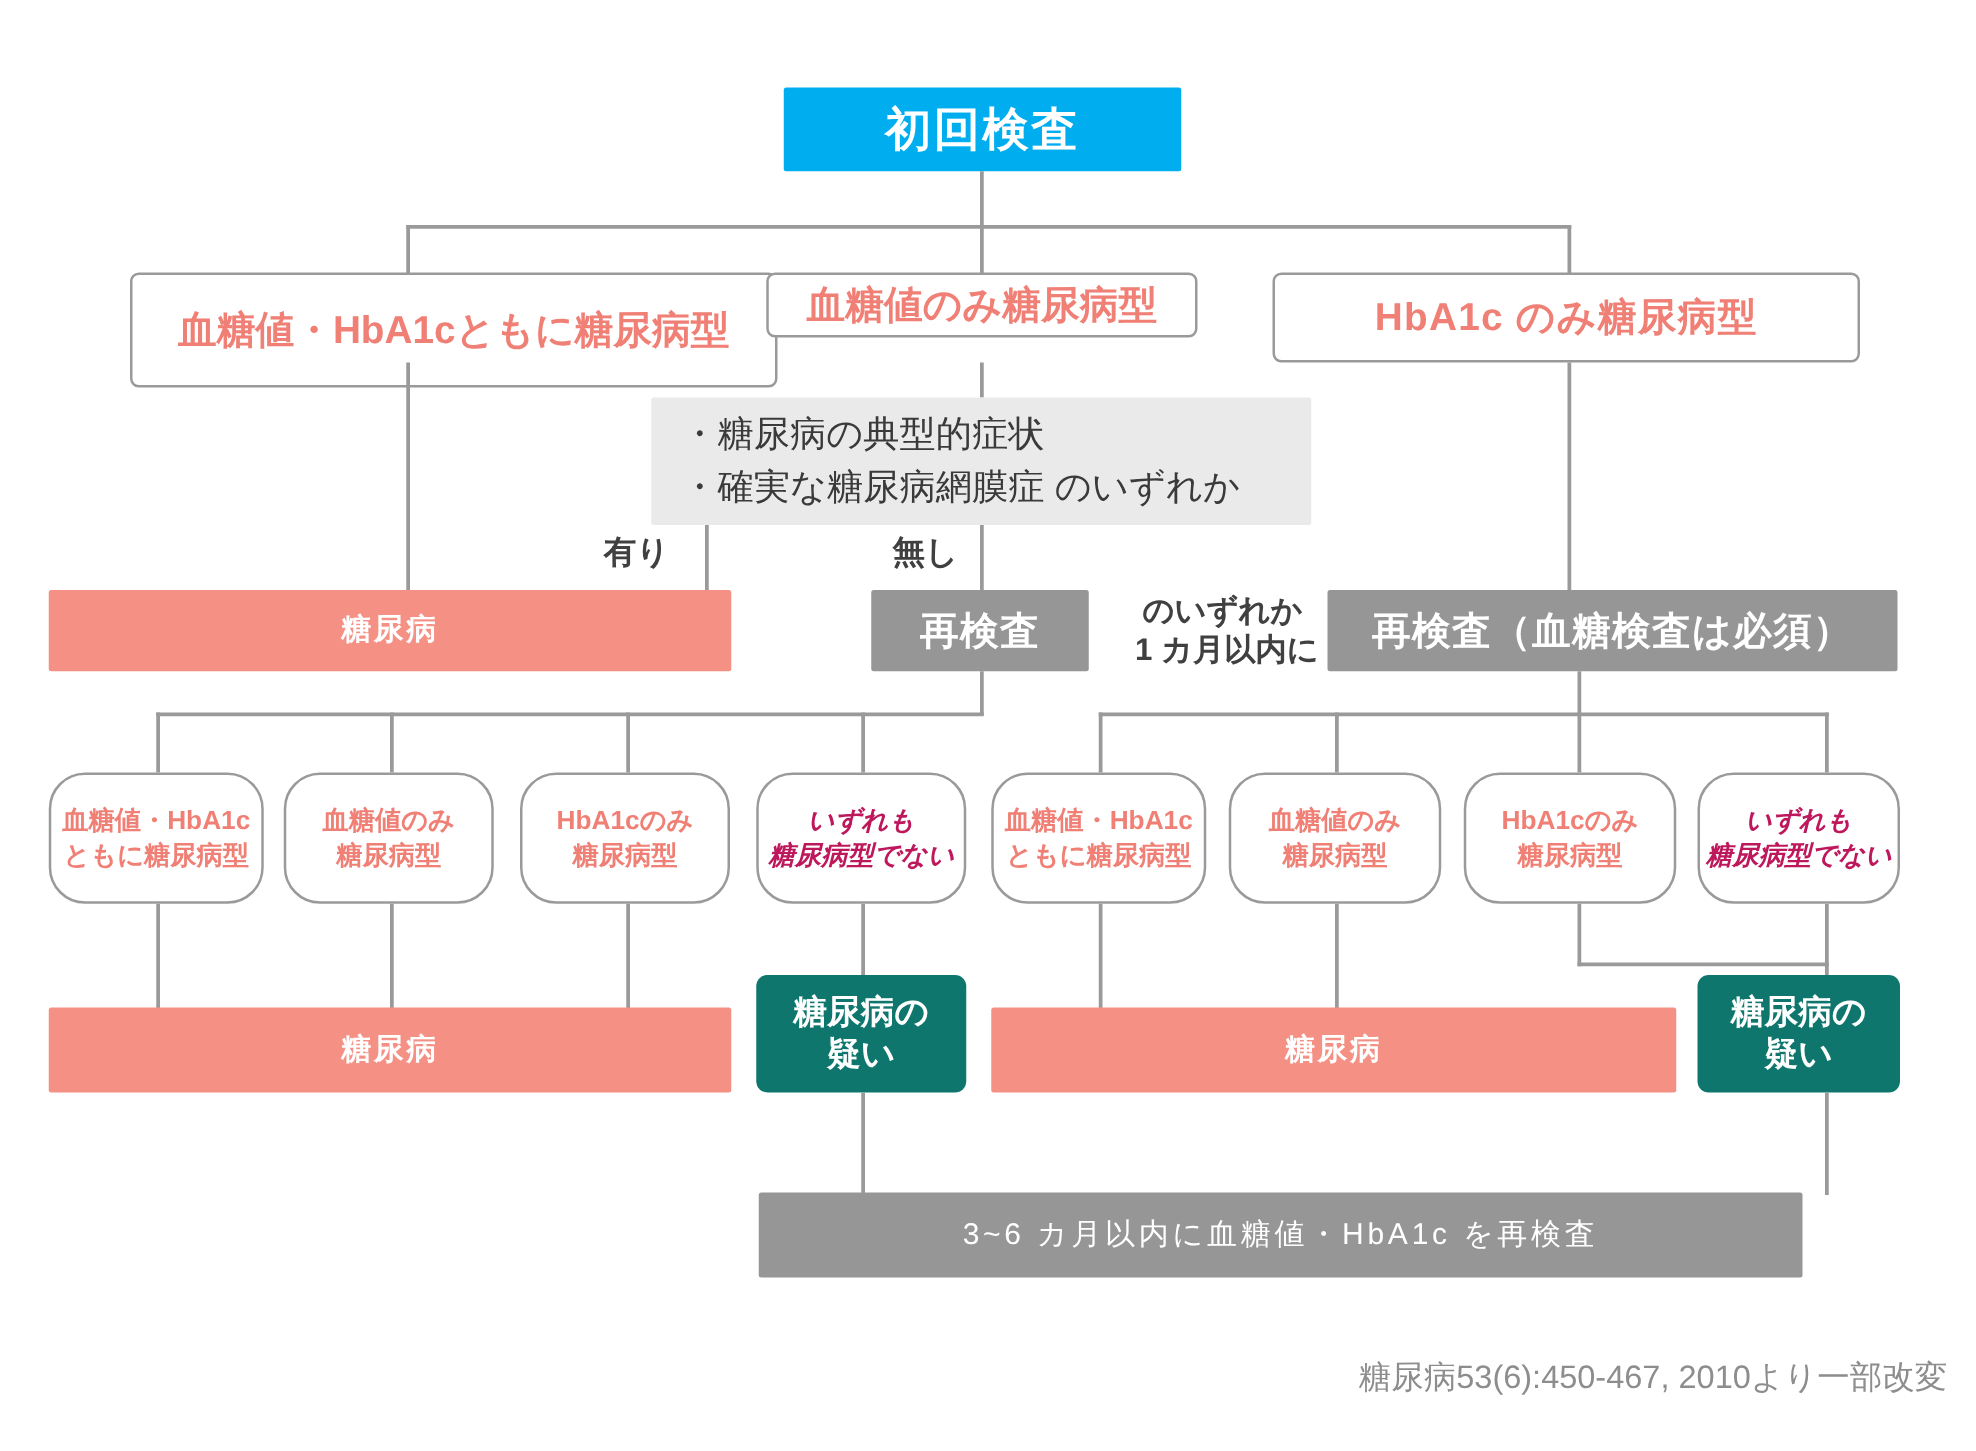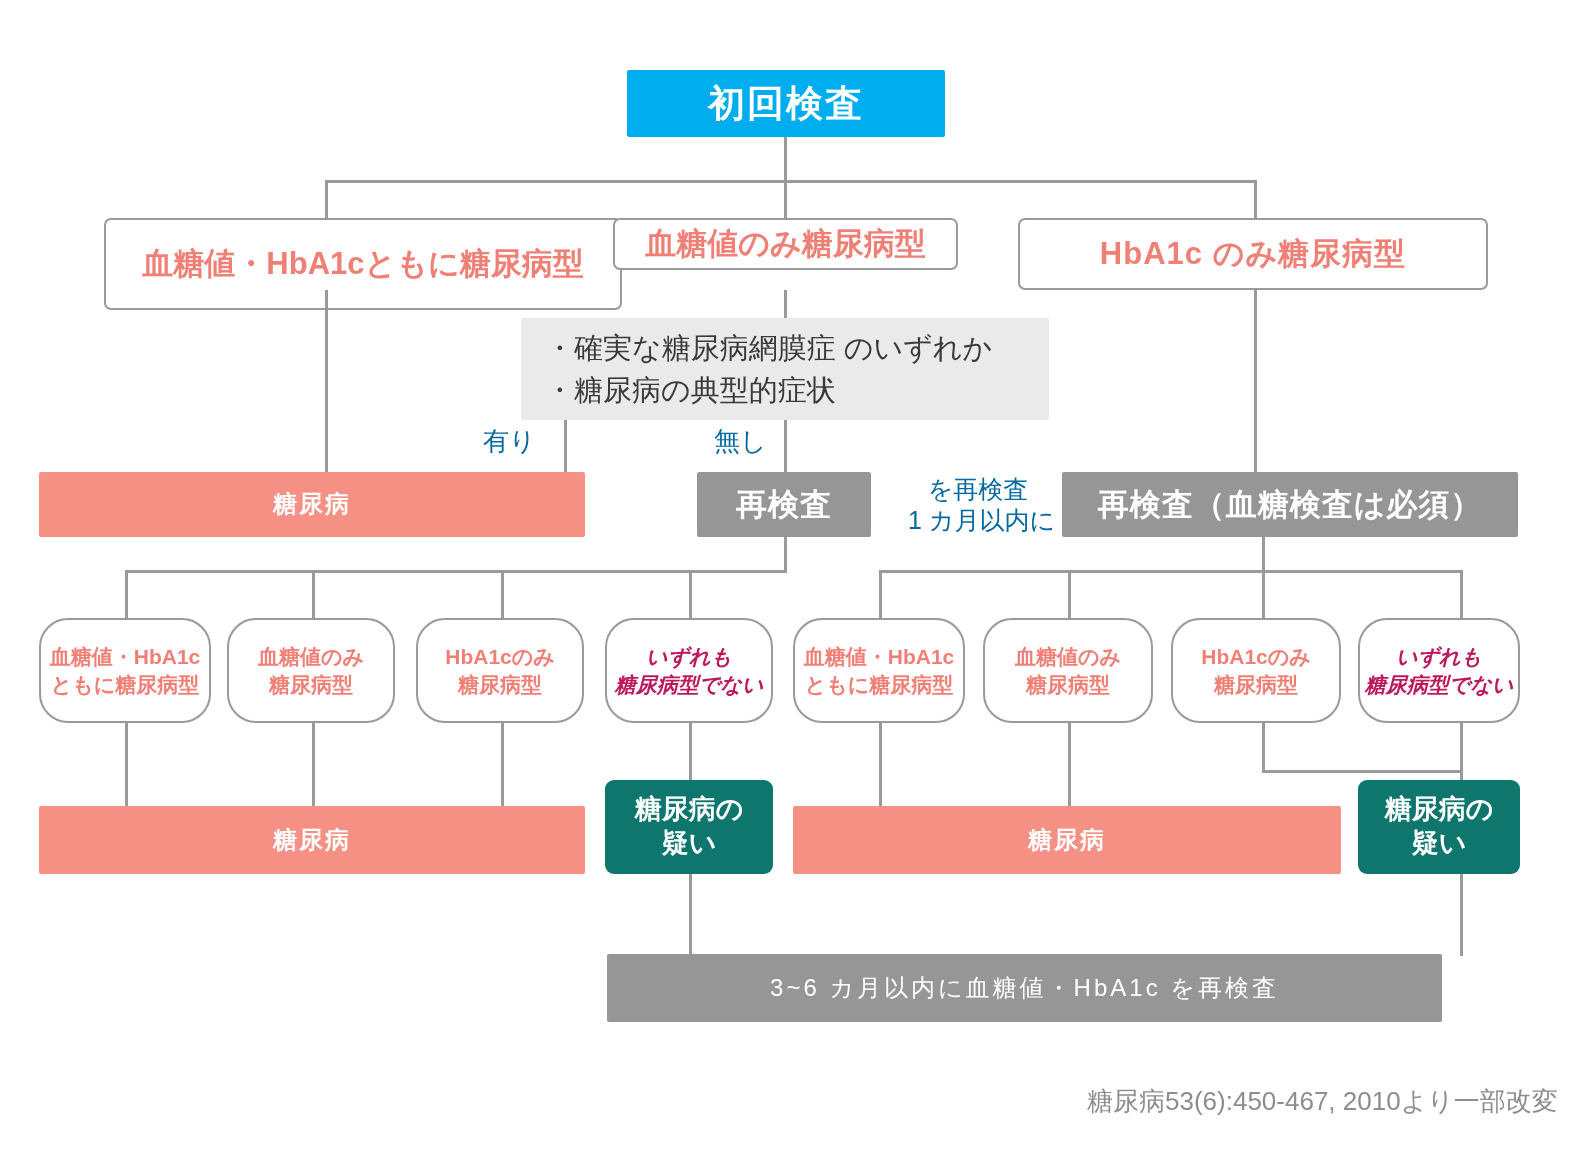--- a/index.html
+++ b/index.html
@@ -60,23 +60,23 @@
   .t-result  { font-size: 24px; font-weight: 700; letter-spacing: 2px; }
   .t-recheck { font-size: 31px; font-weight: 700; letter-spacing: 1px; }
   .t-small   { font-size: 21px; font-weight: 700; line-height: 1.3; border-radius: 29px; }
   .t-teal-r  { font-size: 27px; font-weight: 700; line-height: 1.25; }
   .t-note    { font-size: 29px; font-weight: 400; line-height: 1.45; color:#3a3a3a; text-align:left; }
   .t-bottom  { font-size: 24px; font-weight: 400; letter-spacing: 3px; }
 
   
   .lbl {
     position: absolute;
-    color: #0369a1;
+    color: #404040;
     font-size: 26px;
-    font-weight: 400;
+    font-weight: 700;
     white-space: nowrap;
   }
   .lbl.two {
     text-align: center;
     line-height: 1.25;
     font-size: 25px;
   }
   .credit {
     position: absolute;
     color: #8d8d8d;
@@ -110,33 +110,33 @@
   <div class="box outline t-row2b" style="left:1018px; top:218px; width:470px; height:72px;">
     <span class="txt">HbA1c のみ糖尿病型</span>
   </div>
 
   <div class="ln v" style="left:325px; top:290px; height:182px;"></div>
   <div class="ln v" style="left:784px; top:290px; height:28px;"></div>
   <div class="ln v" style="left:1254px; top:290px; height:182px;"></div>
 
   <div class="box fill-lgray note-box" style="left:521px; top:318px; width:528px; height:102px;">
     <span class="txt t-note">
+      <span style="display:block">・糖尿病の典型的症状</span>
       <span style="display:block">・確実な糖尿病網膜症 のいずれか</span>
-      <span style="display:block">・糖尿病の典型的症状</span>
     </span>
   </div>
 
   <div class="ln v" style="left:564px; top:420px; height:52px;"></div>
   <div class="ln v" style="left:784px; top:420px; height:52px;"></div>
 
   <div class="lbl" style="left:483px; top:424px;">有り</div>
   <div class="lbl" style="left:714px; top:424px;">無し</div>
 
   <div class="lbl two" style="left:908px; top:474px; width:140px;">
-    <span style="display:block">を再検査</span>
+    <span style="display:block">のいずれか</span>
     <span style="display:block">1 カ月以内に</span>
   </div>
 
   <div class="box fill-salmon t-result" style="left:39px; top:472px; width:546px; height:65px;">
     <span class="txt">糖尿病</span>
   </div>
   <div class="box fill-gray t-recheck" style="left:1062px; top:472px; width:456px; height:65px;">
     <span class="txt">再検査（血糖検査は必須）</span>
   </div>
   <div class="box fill-gray t-recheck" style="left:697px; top:472px; width:174px; height:65px;">

